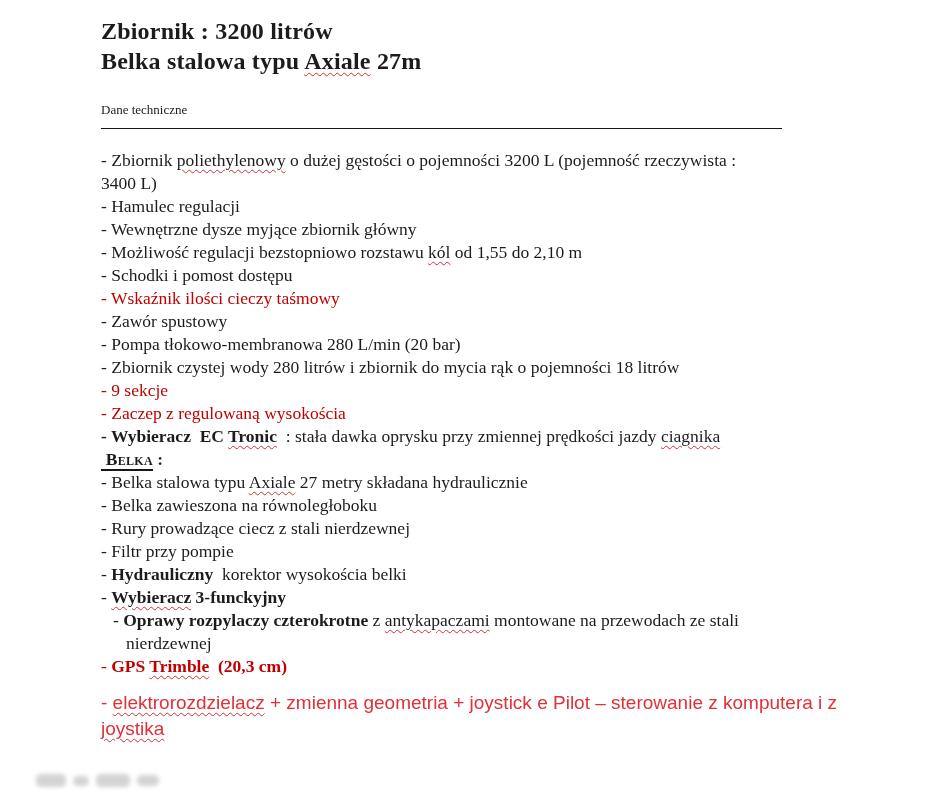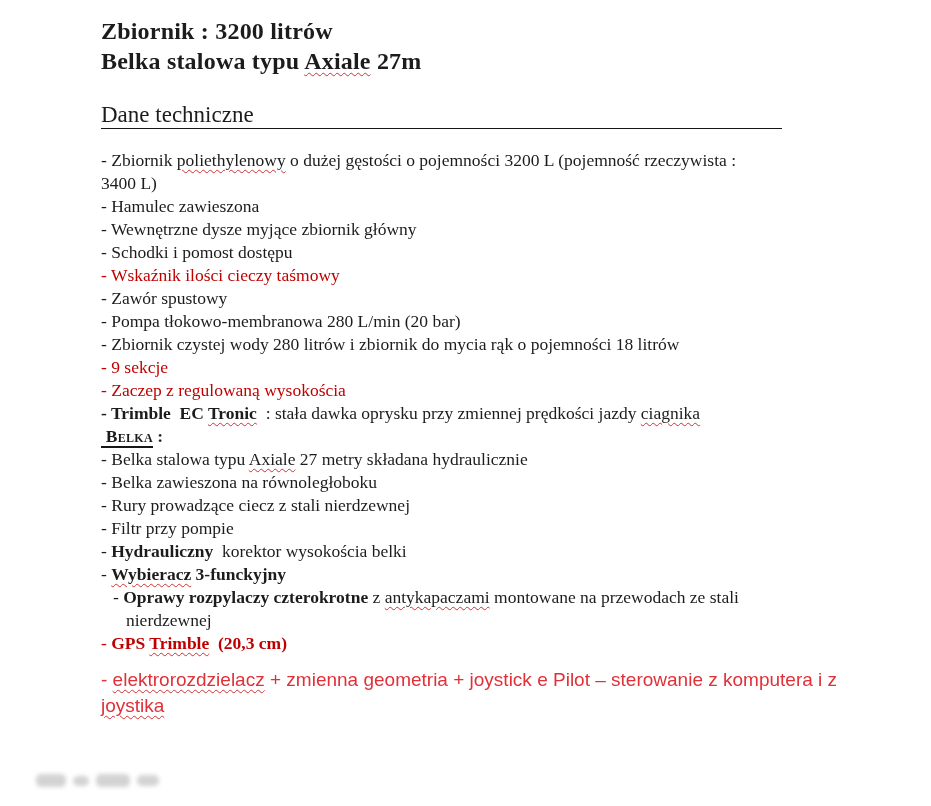--- a/index.html
+++ b/index.html
@@ -15,22 +15,22 @@
     position: relative;
     z-index: 1;
     padding: 16px 0 0 101px;
     width: 742px;
   }
   .title { font-weight: bold; font-size: 24px; line-height: 30px; letter-spacing: 0.2px; }
   .section-heading {
     margin-top: 26px;
     width: 681px;
     border-bottom: 1.5px solid #161616;
-    padding-bottom: 0;
-    font-size: 23px;
+    padding-bottom: 10px;
+    font-size: 13px;
   }
   .spec-list { margin-top: 20px; font-size: 17.5px; line-height: 23px; width: 742px; }
   .line { white-space: pre-wrap; }
   .b  { font-weight: bold; }
   .sc { font-variant: small-caps; letter-spacing: 0.3px; }
   .ul { border-bottom: 2px solid #161616; }
   .sq {
     text-decoration-line: underline;
     text-decoration-style: wavy;
     text-decoration-color: var(--squiggle, #cc3333);
@@ -73,30 +73,31 @@
   <div class="title">
     <div>Zbiornik : 3200 litrów</div>
     <div><span>Belka stalowa typu </span><span class="sq">Axiale</span><span> 27m</span></div>
   </div>
 
   <div class="section-heading">Dane techniczne</div>
 
   <div class="spec-list">
       <div class="line"><span class="">- Zbiornik </span><span class="sq">poliethylenowy</span><span class=""> o dużej gęstości o pojemności 3200 L (pojemność rzeczywista :
 3400 L)</span></div>
-      <div class="line"><span class="">- Hamulec zawieszona</span></div>
+      <div class="line"><span class="">- Hamulec regulacji</span></div>
       <div class="line"><span class="">- Wewnętrzne dysze myjące zbiornik główny</span></div>
+      <div class="line"><span class="">- Możliwość regulacji bezstopniowo rozstawu </span><span class="sq">kól</span><span class=""> od 1,55 do 2,10 m</span></div>
       <div class="line"><span class="">- Schodki i pomost dostępu</span></div>
       <div class="line red"><span class="">- Wskaźnik ilości cieczy taśmowy</span></div>
       <div class="line"><span class="">- Zawór spustowy</span></div>
       <div class="line"><span class="">- Pompa tłokowo-membranowa 280 L/min (20 bar)</span></div>
       <div class="line"><span class="">- Zbiornik czystej wody 280 litrów i zbiornik do mycia rąk o pojemności 18 litrów</span></div>
       <div class="line red"><span class="">- 9 sekcje</span></div>
       <div class="line red"><span class="">- Zaczep z regulowaną wysokościa</span></div>
-      <div class="line"><span class="b">- Trimble  EC </span><span class="b sq">Tronic</span><span class="">  : stała dawka oprysku przy zmiennej prędkości jazdy </span><span class="sq">ciagnika</span></div>
+      <div class="line"><span class="b">- Wybieracz  EC </span><span class="b sq">Tronic</span><span class="">  : stała dawka oprysku przy zmiennej prędkości jazdy </span><span class="sq">ciagnika</span></div>
       <div class="line"><span class="b ul sc"> Belka</span><span class="b"> :</span></div>
       <div class="line"><span class="">- Belka stalowa typu </span><span class="sq">Axiale</span><span class=""> 27 metry składana hydraulicznie</span></div>
       <div class="line"><span class="">- Belka zawieszona na równoległoboku</span></div>
       <div class="line"><span class="">- Rury prowadzące ciecz z stali nierdzewnej</span></div>
       <div class="line"><span class="">- Filtr przy pompie</span></div>
       <div class="line"><span class="">- </span><span class="b">Hydrauliczny</span><span class="">  korektor wysokościa belki</span></div>
       <div class="line"><span class="">- </span><span class="b sq">Wybieracz</span><span class="b"> 3-funckyjny</span></div>
       <div class="line hang"><span class="">- </span><span class="b">Oprawy rozpylaczy czterokrotne</span><span class=""> z </span><span class="sq">antykapaczami</span><span class=""> montowane na przewodach ze stali
 nierdzewnej</span></div>
       <div class="line red"><span class="">- </span><span class="b">GPS </span><span class="b sq">Trimble</span><span class="b">  (20,3 cm)</span></div>

